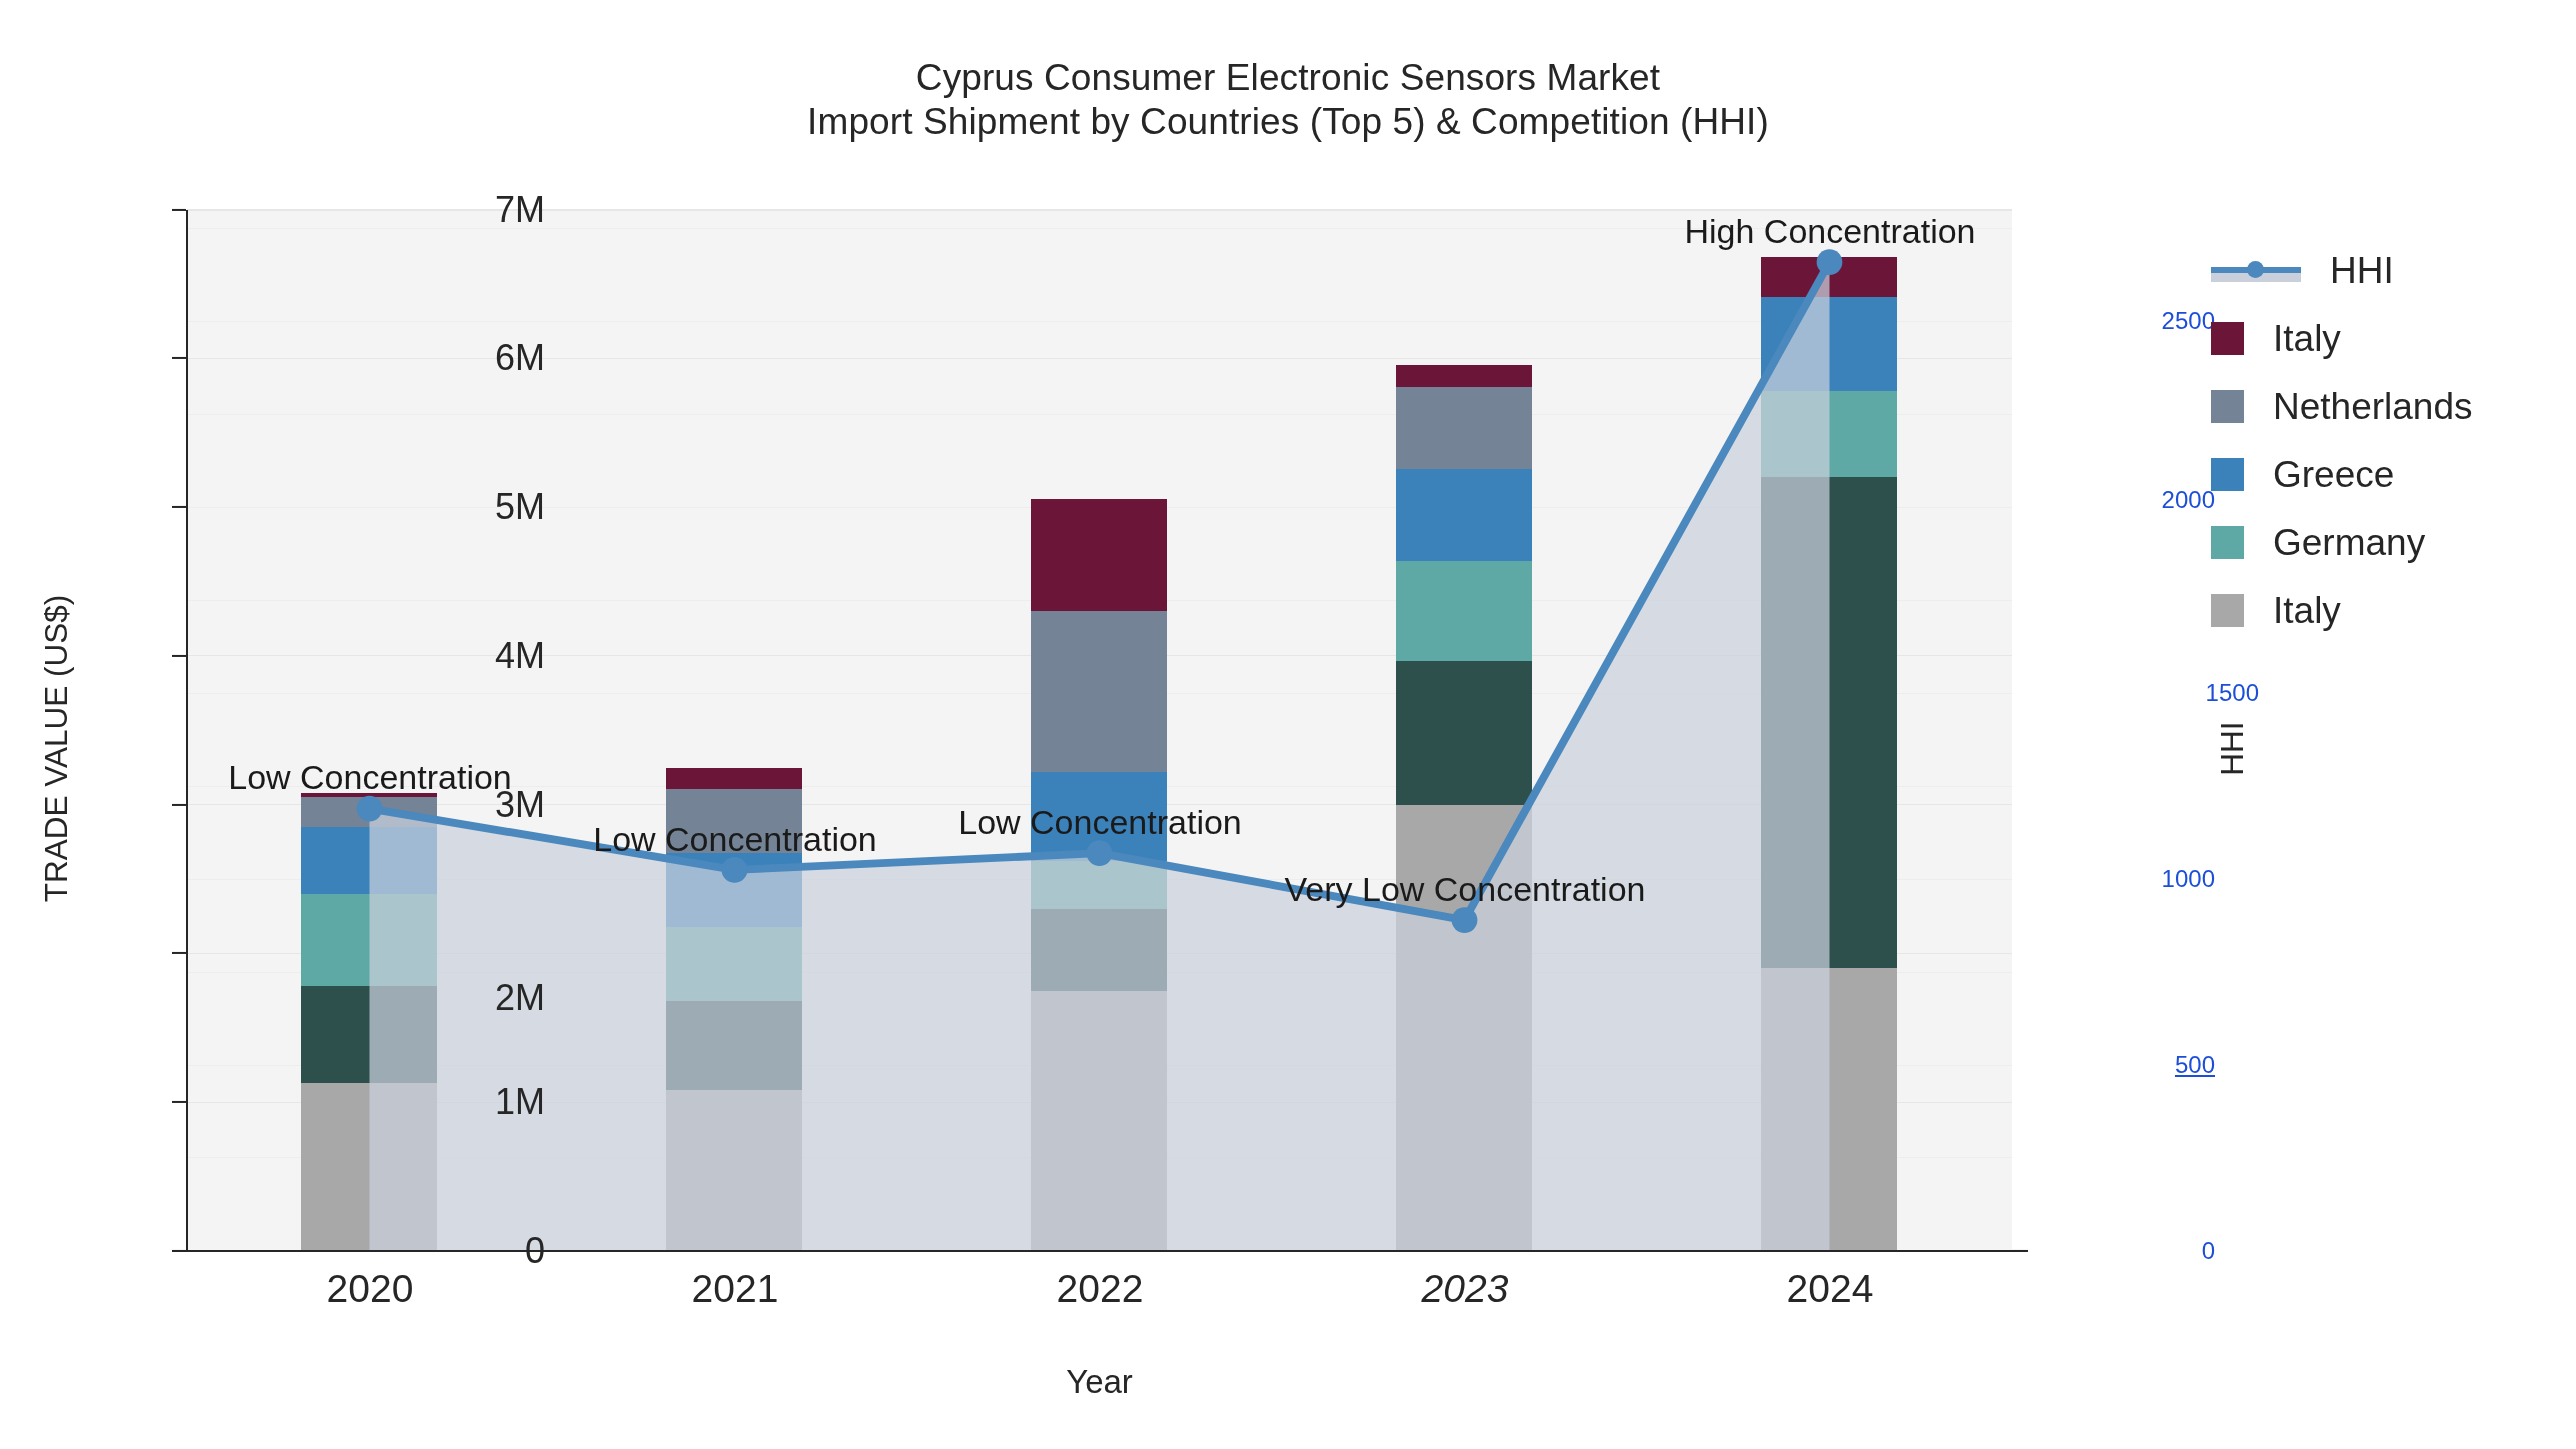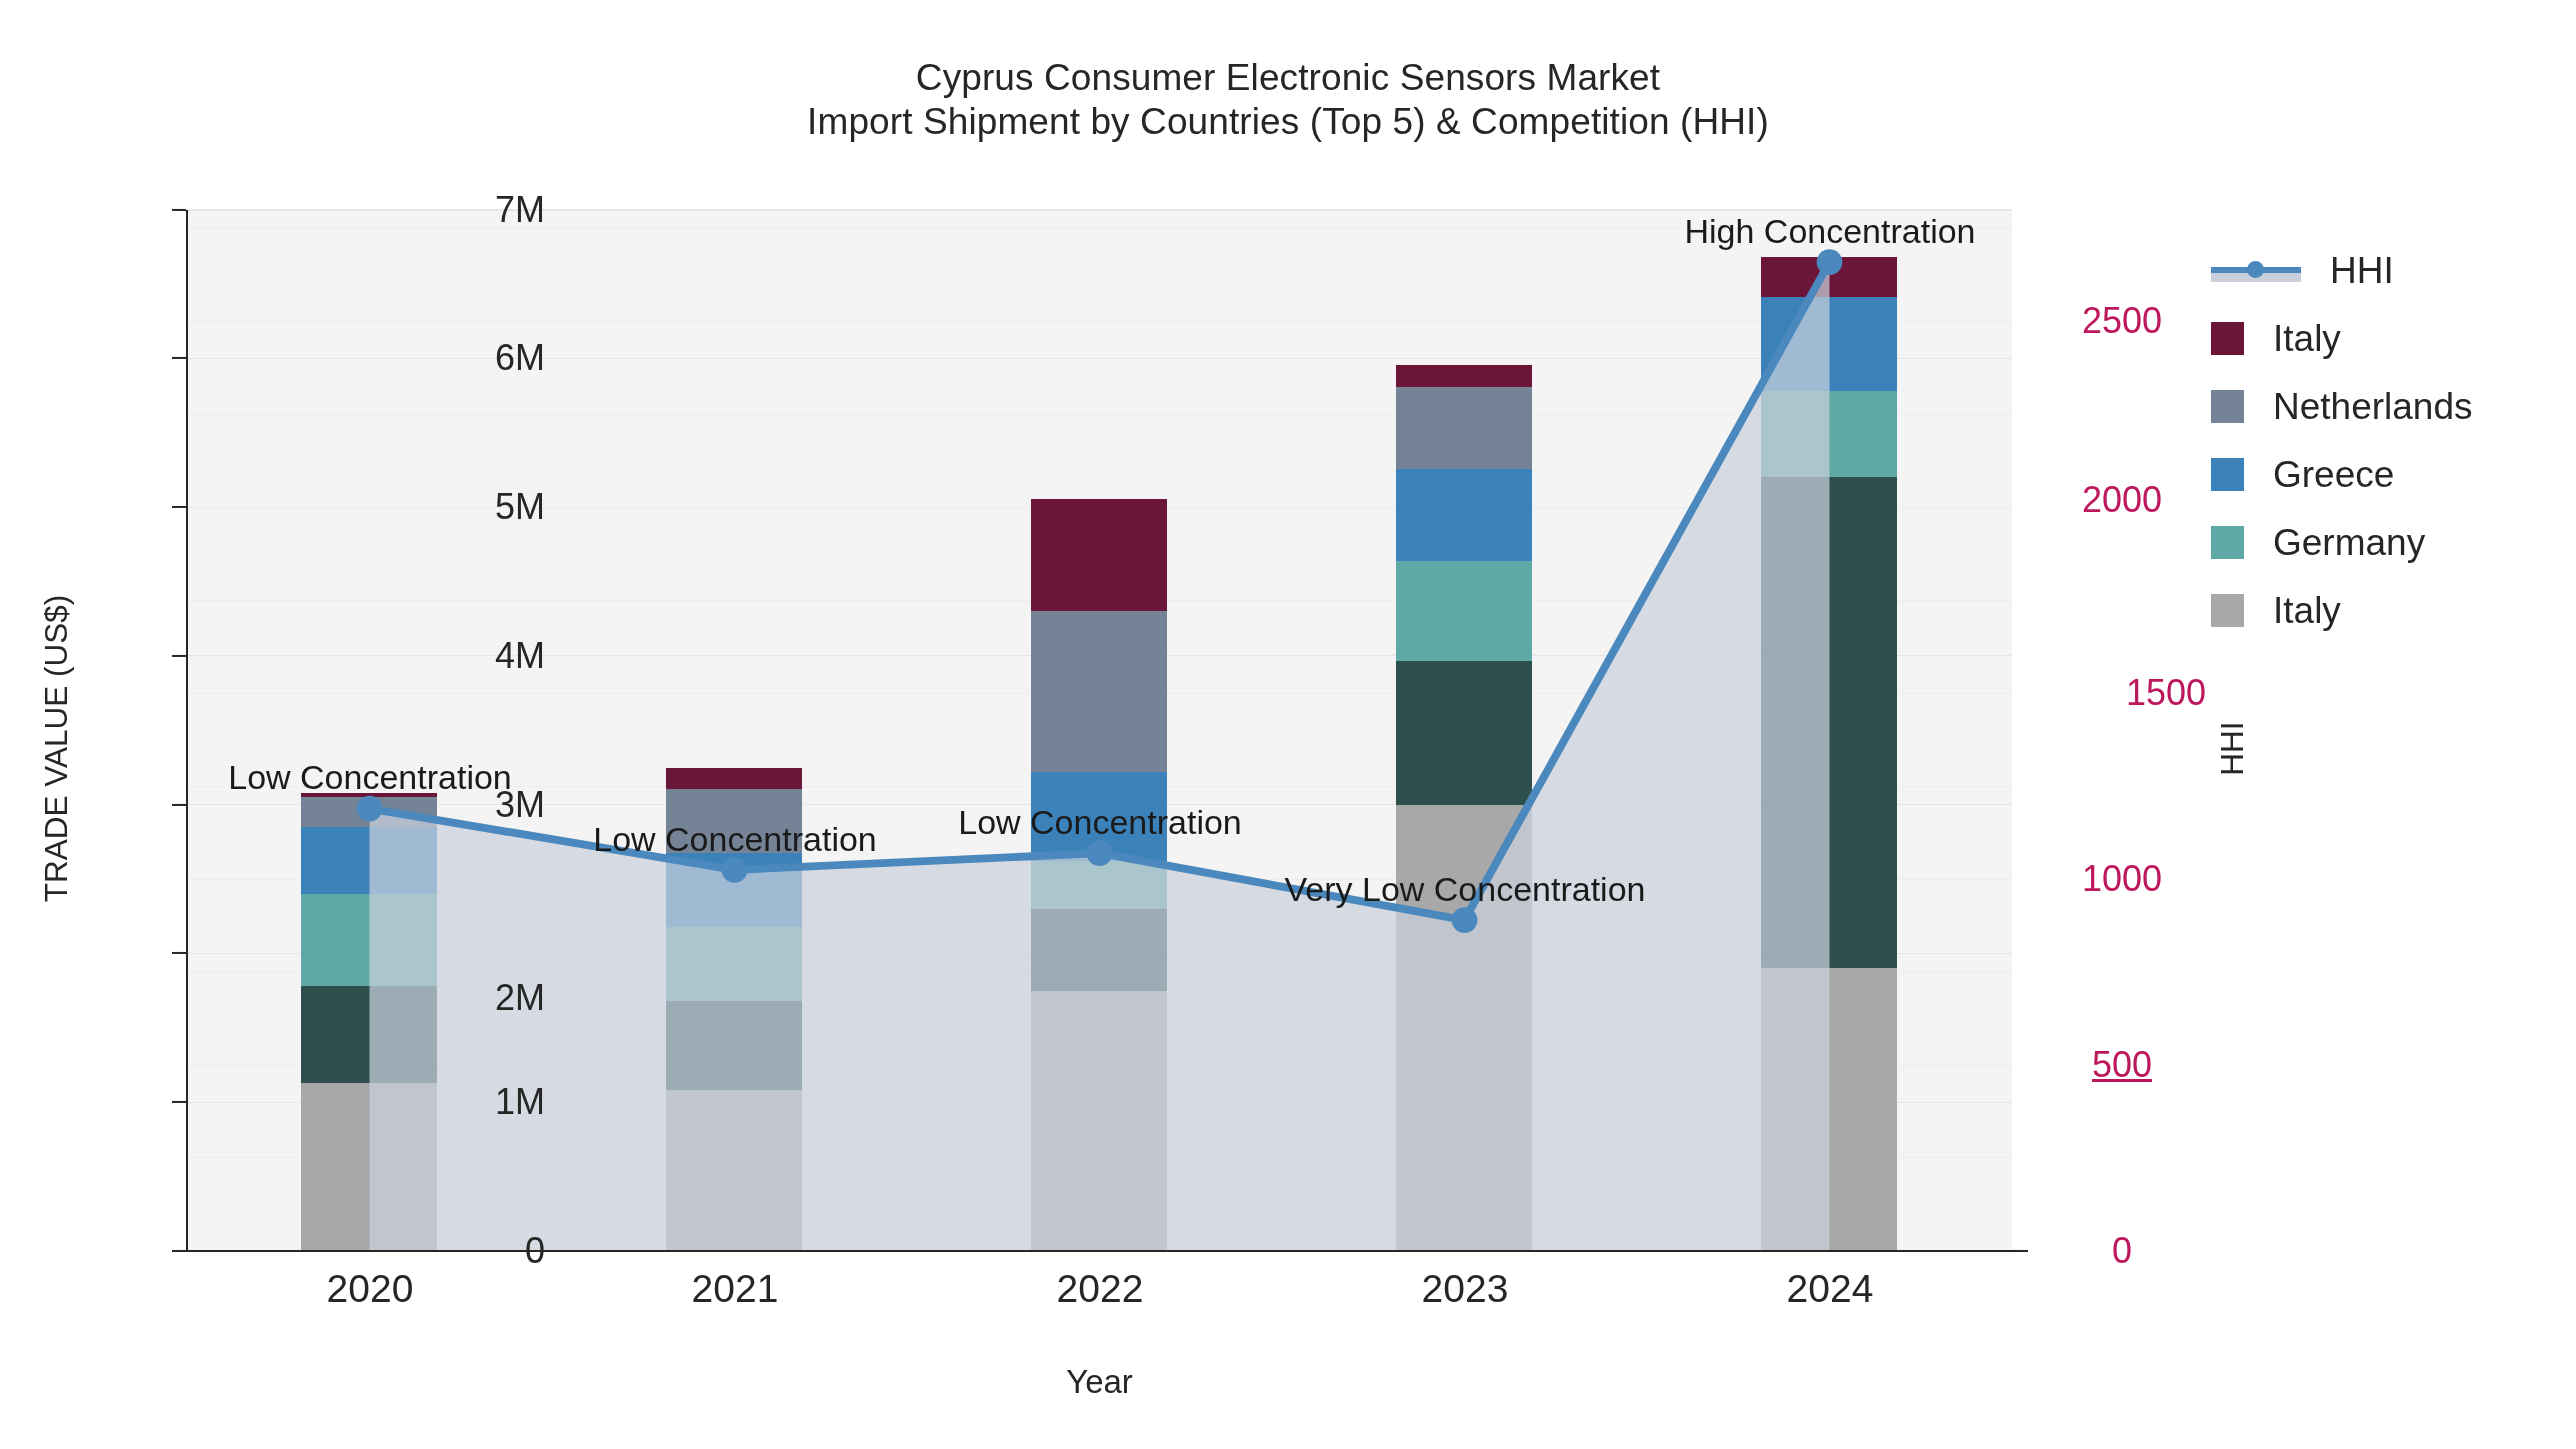--- a/index.html
+++ b/index.html
@@ -54,22 +54,22 @@
   
   .ytick-left{
     position:absolute;right:2031px;
     text-align:right;width:165px;
     font-size:36px;color:#262626;
     transform:translateY(-50%);
     white-space:nowrap;
   }
   .ytick-right{
     position:absolute;left:2029px;
-    text-align:center;width:186px;
-    font-size:36px;color:#be185d;
+    text-align:right;width:186px;
+    font-size:24px;color:#1d4ed8;
     transform:translateY(-50%);
     white-space:nowrap;
   }
   
   #spine-left{
     position:absolute;left:186px;top:210px;width:2.1px;height:1041px;background:#262626;
   }
   #spine-bottom{
     position:absolute;left:172px;top:1250px;width:1855px;height:2.1px;background:#262626;
   }
@@ -266,21 +266,21 @@
       <div class="ytick-right" style="top: 1065px; text-decoration: underline;">500</div>
       <div class="ytick-right" style="top: 879px;">1000</div>
       <div class="ytick-right" style="top: 693px; margin-left: 44px;">1500</div>
       <div class="ytick-right" style="top: 500px;">2000</div>
       <div class="ytick-right" style="top: 321px;">2500</div>
     </div>
   <div id="axis-x-ticks">
       <div class="xtick" style="left: 370px;">2020</div>
       <div class="xtick" style="left: 735px;">2021</div>
       <div class="xtick" style="left: 1100px;">2022</div>
-      <div class="xtick" style="left: 1465px;">2023</div>
+      <div class="xtick" style="left: 1465px; font-style: italic;">2023</div>
       <div class="xtick" style="left: 1830px;">2024</div>
     </div>
   <div id="annotations">
       <div class="annot" style="left: 370px; top: 758px;">Low Concentration</div>
       <div class="annot" style="left: 735px; top: 820px;">Low Concentration</div>
       <div class="annot" style="left: 1100px; top: 803px;">Low Concentration</div>
       <div class="annot" style="left: 1465px; top: 870px;">Very Low Concentration</div>
       <div class="annot" style="left: 1830px; top: 212px;">High Concentration</div>
     </div>
 

